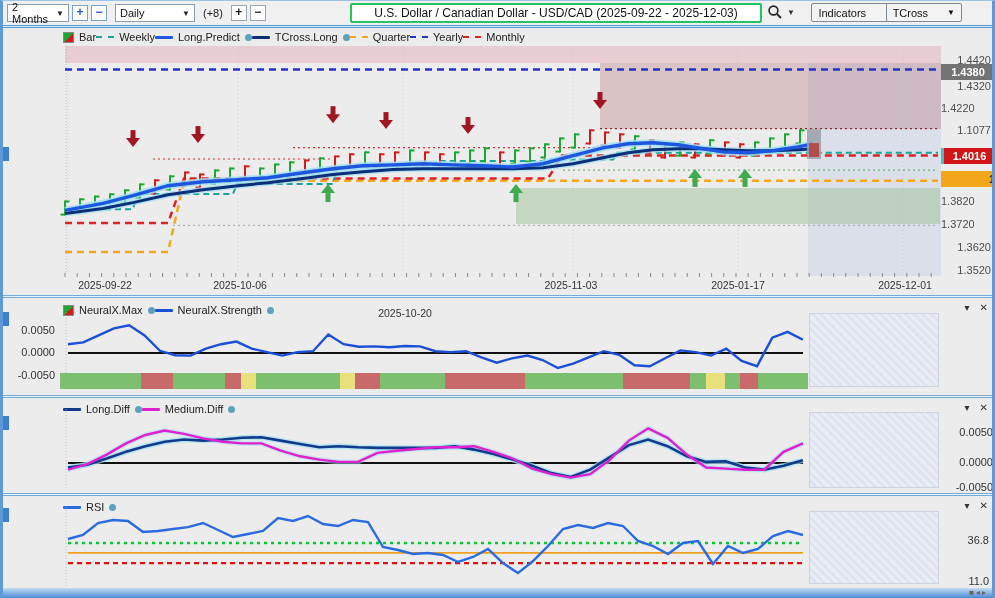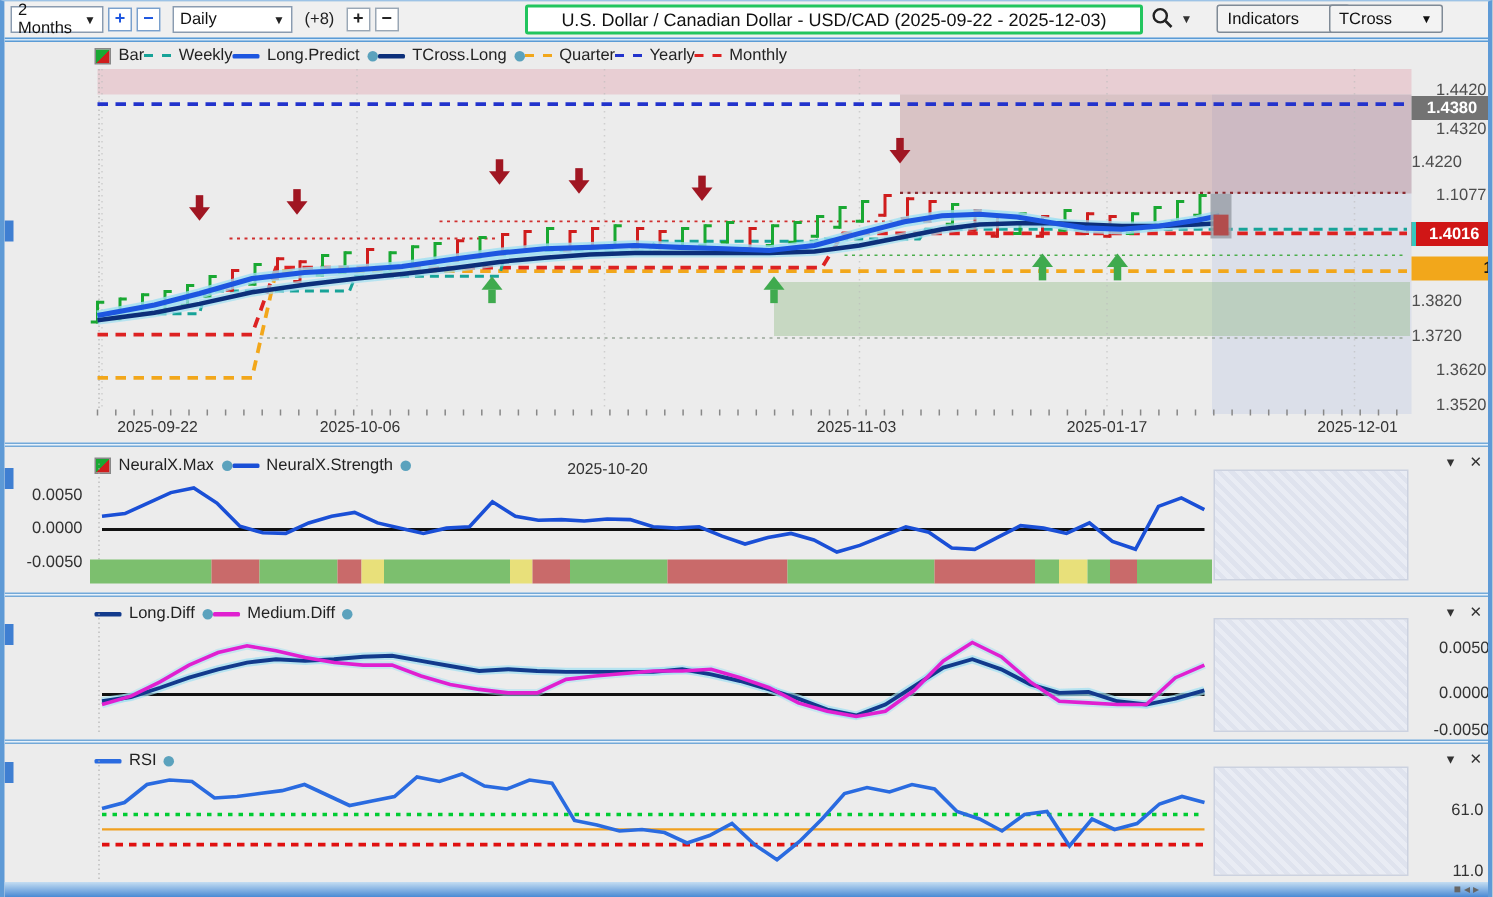--- a/index.html
+++ b/index.html
@@ -534,21 +534,21 @@
       </div>
     <svg class="layer" id="svg-p4" width="995" height="93" viewBox="0 495 995 93">
         <line x1="63" y1="506" x2="63" y2="585" stroke="#aaa" stroke-width="1" stroke-dasharray="1 2" opacity="0.7"></line>
         <path d="M65.0 542.0 L800.0 542.0" fill="none" stroke="#00cc33" stroke-width="2.4" stroke-dasharray="3 4"></path>
         <path d="M65.0 551.9 L800.0 551.9" fill="none" stroke="#f0a020" stroke-width="1.6"></path>
         <path d="M65.0 562.1 L800.0 562.1" fill="none" stroke="#e01010" stroke-width="2.4" stroke-dasharray="5 4"></path>
         <path d="M65.0 538.0 L80.0 534.0 L95.0 522.0 L110.0 519.0 L125.0 520.0 L140.0 531.0 L155.0 530.0 L170.0 528.0 L185.0 526.1 L200.0 522.0 L215.0 529.0 L230.0 536.0 L245.0 533.0 L260.0 530.0 L275.0 517.0 L290.0 520.0 L305.0 515.0 L320.0 523.0 L335.0 525.0 L350.0 519.0 L365.0 521.1 L380.0 546.0 L395.0 549.0 L410.0 553.0 L425.0 552.0 L440.0 554.0 L455.0 561.0 L470.0 556.0 L485.0 548.0 L500.0 562.1 L515.0 572.1 L530.0 560.0 L545.0 545.0 L560.0 528.0 L575.0 524.0 L590.0 527.0 L605.0 522.0 L620.0 525.0 L635.0 540.0 L650.0 545.0 L665.0 553.0 L680.0 542.0 L695.0 540.0 L710.0 563.0 L725.0 545.0 L740.0 552.0 L755.0 548.0 L770.0 535.0 L785.0 530.0 L800.0 534.0" fill="none" stroke="#2a6be0" stroke-width="2.4"></path>
       </svg>
     <div class="hatch" style="left:806px;top:15px;width:130px;height:73px"></div>
     <div id="p4-labels">
-        <div style="position:absolute;left:938px;top:38px;width:48px;text-align:right;font-size:11px;color:#333;">61.0</div>
+        <div style="position:absolute;left:938px;top:38px;width:48px;text-align:right;font-size:11px;color:#333;">36.8</div>
         <div style="position:absolute;left:938px;top:79px;width:48px;text-align:right;font-size:11px;color:#333;">11.0</div>
       </div>
     <div class="panel-ctl" style="right:10px;top:4px">
       <span>▾</span>
       <span>✕</span>
     </div>
     <div class="handle" style="top:12px"></div>
   </div>
 
   <div id="bottom-bar"></div>

